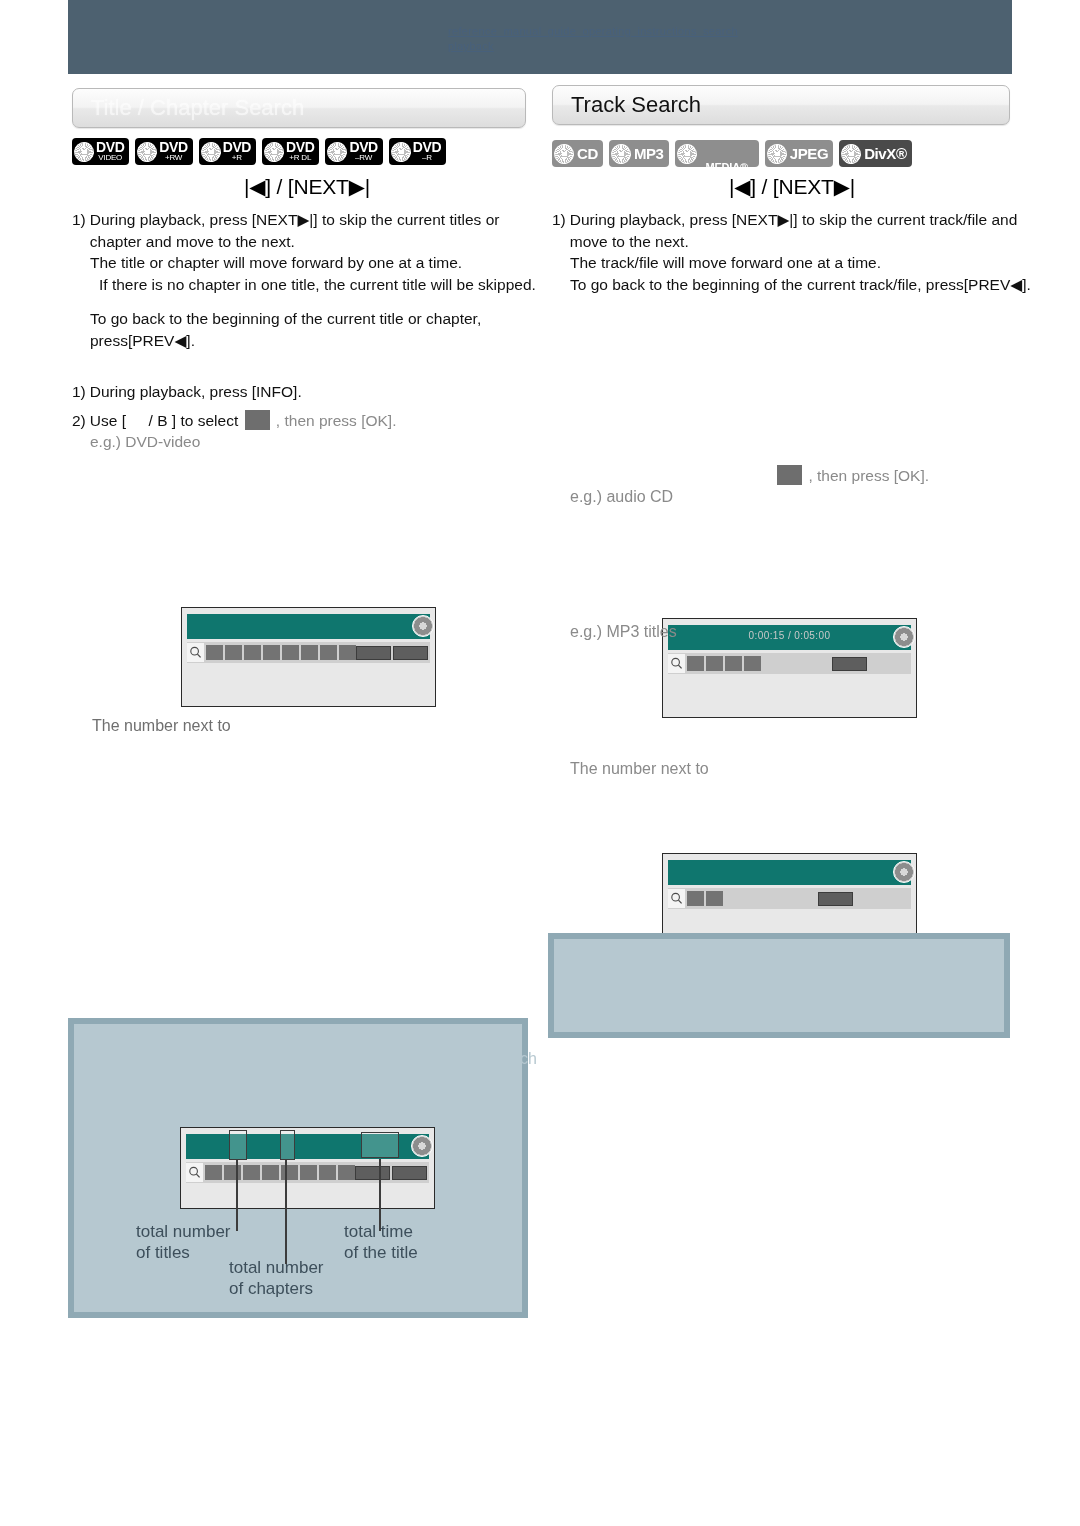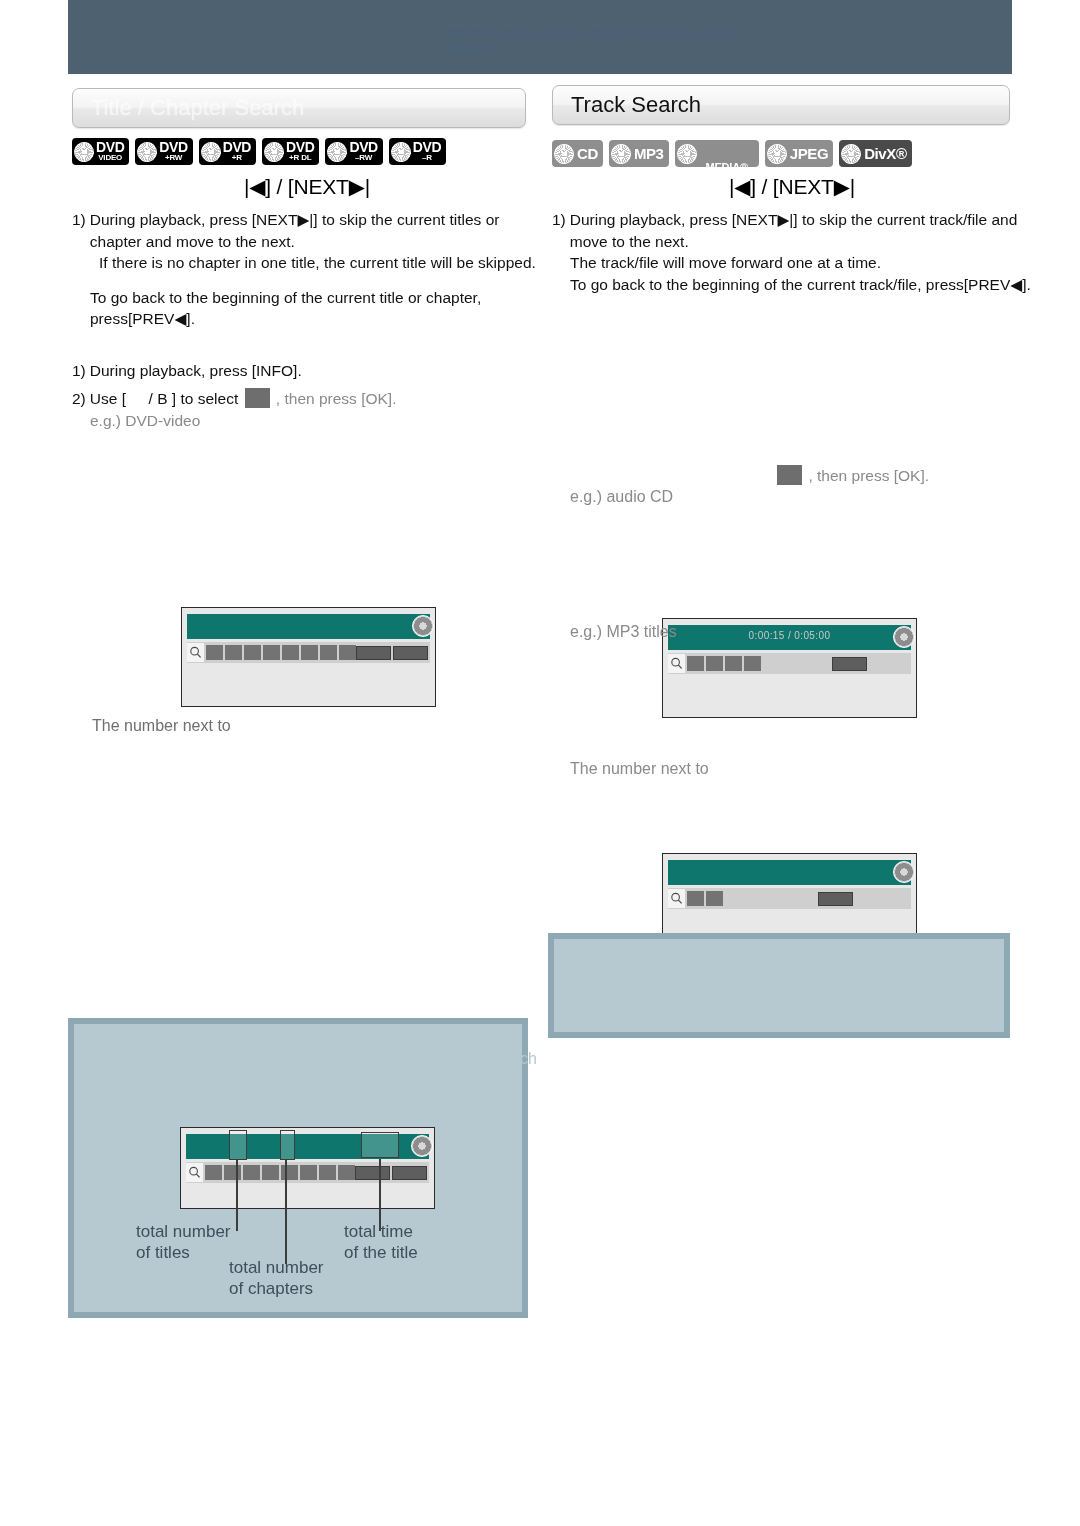--- a/index.html
+++ b/index.html
@@ -54,21 +54,21 @@
       radial-gradient(circle at 50% 50%, #ffffff 0 18%, rgba(0,0,0,0) 19%),
       repeating-conic-gradient(from 20deg at 50% 50%, #ffffff 0 7deg, #bdbdbd 7deg 14deg);
     border:1.6px solid #ffffff;box-sizing:border-box;
     transform:rotate(-18deg);
   }
   .badge-txt{
     display:flex;flex-direction:column;justify-content:center;align-items:center;
     margin-left:2px;color:#fff;
   }
   .badge-main{font-size:14px;font-weight:bold;line-height:13px;letter-spacing:-.4px;}
-  .badge-sub{font-size:8px;font-weight:bold;line-height:8px;letter-spacing:-.2px;text-align:right;}
+  .badge-sub{font-size:8px;font-weight:normal;line-height:8px;letter-spacing:-.2px;text-align:right;}
   .badge-wma{font-size:11px;font-weight:bold;line-height:7.6px;text-align:right;letter-spacing:-.2px;margin-top:29px;}
   .badge-one{font-size:15px;font-weight:bold;letter-spacing:-.4px;margin-left:3px;color:#fff;}
 
   
   .col{position:absolute;}
   #col-left{left:72px;top:175px;width:470px;}
   #col-right{left:552px;top:175px;width:480px;}
 
   .skiphead{
     text-align:center;font-size:21px;color:#000;margin:0 0 10px 0;
@@ -233,20 +233,21 @@
 </div>
 
 <div class="col" id="col-left">
 
   <div class="skiphead">|◀] / [NEXT▶|</div>
 
   <div class="para num">
     <span class="n">1)</span>
     <span>During playback, press [NEXT▶|] to skip the current titles or chapter and move to the next.</span>
   </div>
+  <div class="para indent">The title or chapter will move forward by one at a time.</div>
   <div class="para indent2">If there is no chapter in one title, the current title will be skipped.</div>
   <div class="gap"></div>
   <div class="para indent">To go back to the beginning of the current title or chapter, press[PREV◀].</div>
 
   <div style="height:30px;"></div>
 
 
   <div class="para num">
     <span class="n">1)</span>
     <span>During playback, press [INFO].</span>

